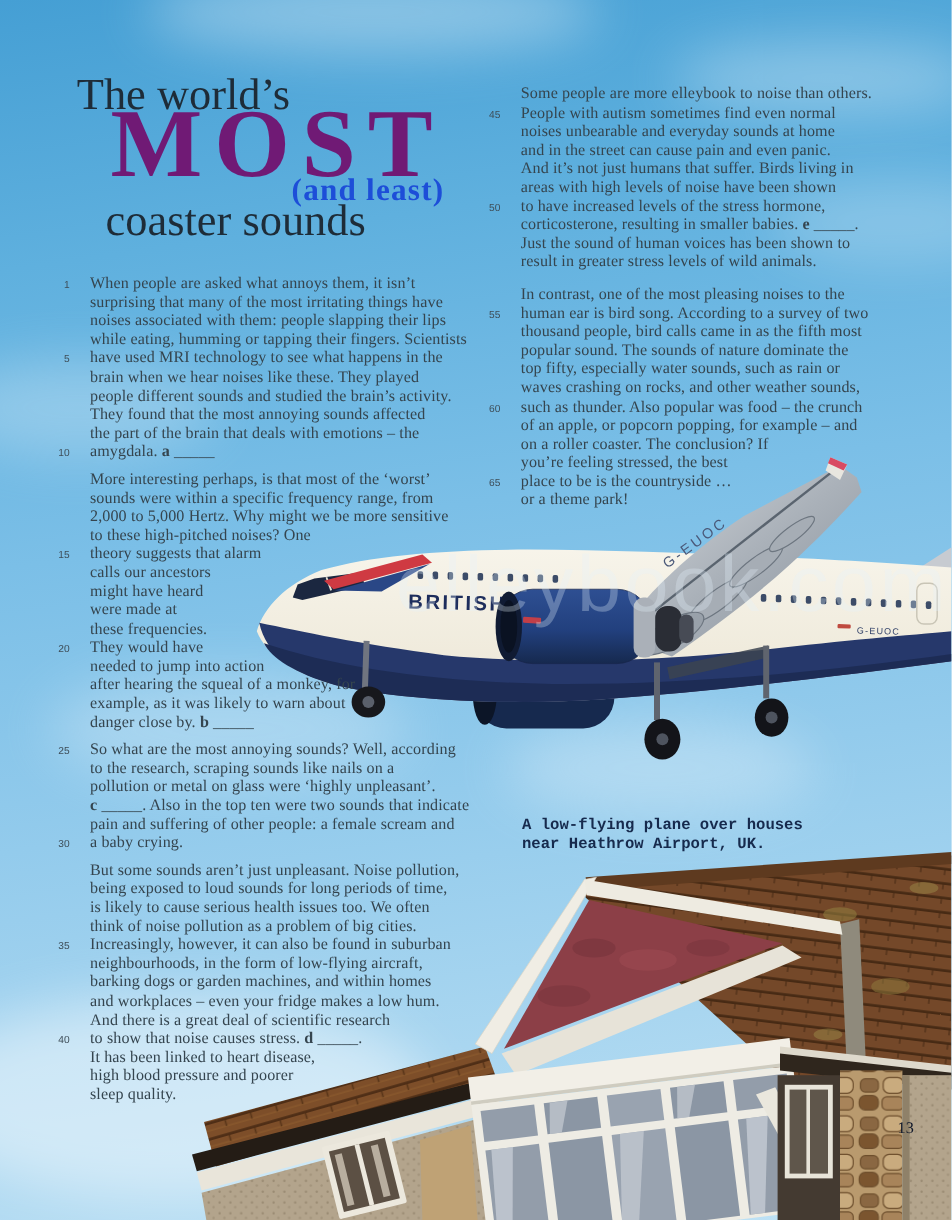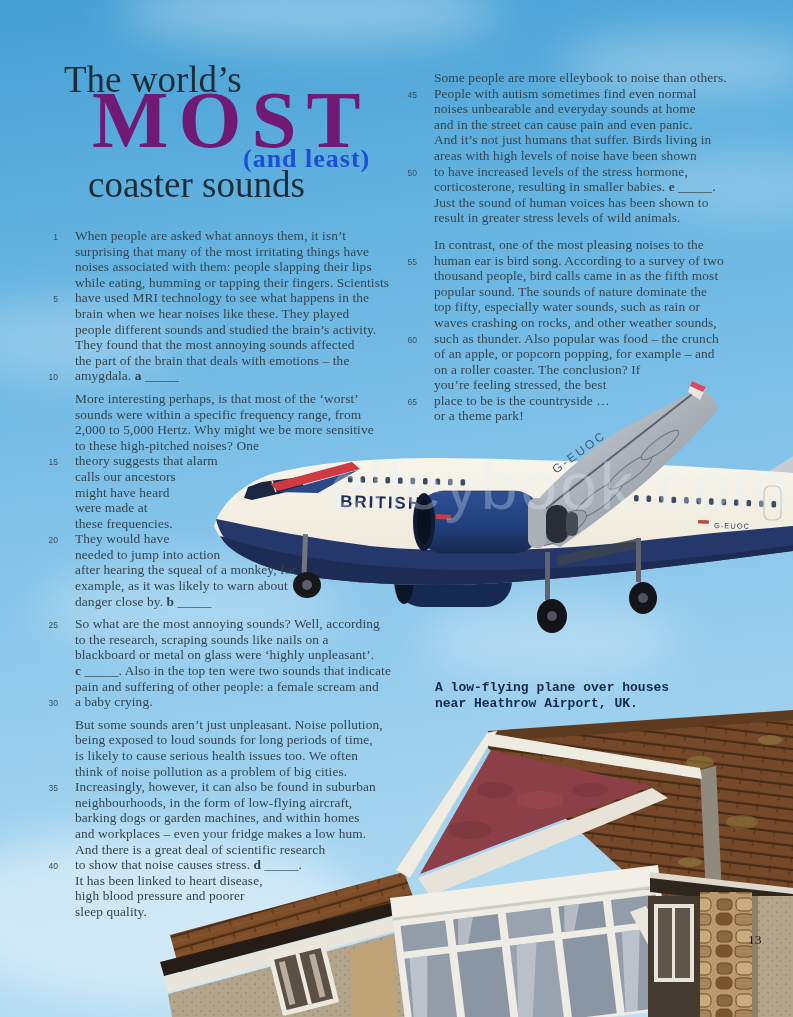--- a/index.html
+++ b/index.html
@@ -278,21 +278,21 @@
       <div class="tline"><span class="lnum"></span><span class="ltxt"><span>these frequencies.</span></span></div>
       <div class="tline"><span class="lnum">20</span><span class="ltxt"><span>They would have</span></span></div>
       <div class="tline"><span class="lnum"></span><span class="ltxt"><span>needed to jump into action</span></span></div>
       <div class="tline"><span class="lnum"></span><span class="ltxt"><span>after hearing the squeal of a monkey, for</span></span></div>
       <div class="tline"><span class="lnum"></span><span class="ltxt"><span>example, as it was likely to warn about</span></span></div>
       <div class="tline"><span class="lnum"></span><span class="ltxt"><span>danger close by. </span><span class="b">b</span><span> _____</span></span></div>
     </div>
     <div class="para">
       <div class="tline"><span class="lnum">25</span><span class="ltxt"><span>So what are the most annoying sounds? Well, according</span></span></div>
       <div class="tline"><span class="lnum"></span><span class="ltxt"><span>to the research, scraping sounds like nails on a</span></span></div>
-      <div class="tline"><span class="lnum"></span><span class="ltxt"><span>blackboard or metal on glass were ‘highly unpleasant’.</span></span></div>
+      <div class="tline"><span class="lnum"></span><span class="ltxt"><span>pollution or metal on glass were ‘highly unpleasant’.</span></span></div>
       <div class="tline"><span class="lnum"></span><span class="ltxt"><span></span><span class="b">c</span><span> _____. Also in the top ten were two sounds that indicate</span></span></div>
       <div class="tline"><span class="lnum"></span><span class="ltxt"><span>pain and suffering of other people: a female scream and</span></span></div>
       <div class="tline"><span class="lnum">30</span><span class="ltxt"><span>a baby crying.</span></span></div>
     </div>
     <div class="para">
       <div class="tline"><span class="lnum"></span><span class="ltxt"><span>But some sounds aren’t just unpleasant. Noise pollution,</span></span></div>
       <div class="tline"><span class="lnum"></span><span class="ltxt"><span>being exposed to loud sounds for long periods of time,</span></span></div>
       <div class="tline"><span class="lnum"></span><span class="ltxt"><span>is likely to cause serious health issues too. We often</span></span></div>
       <div class="tline"><span class="lnum"></span><span class="ltxt"><span>think of noise pollution as a problem of big cities.</span></span></div>
       <div class="tline"><span class="lnum">35</span><span class="ltxt"><span>Increasingly, however, it can also be found in suburban</span></span></div>

